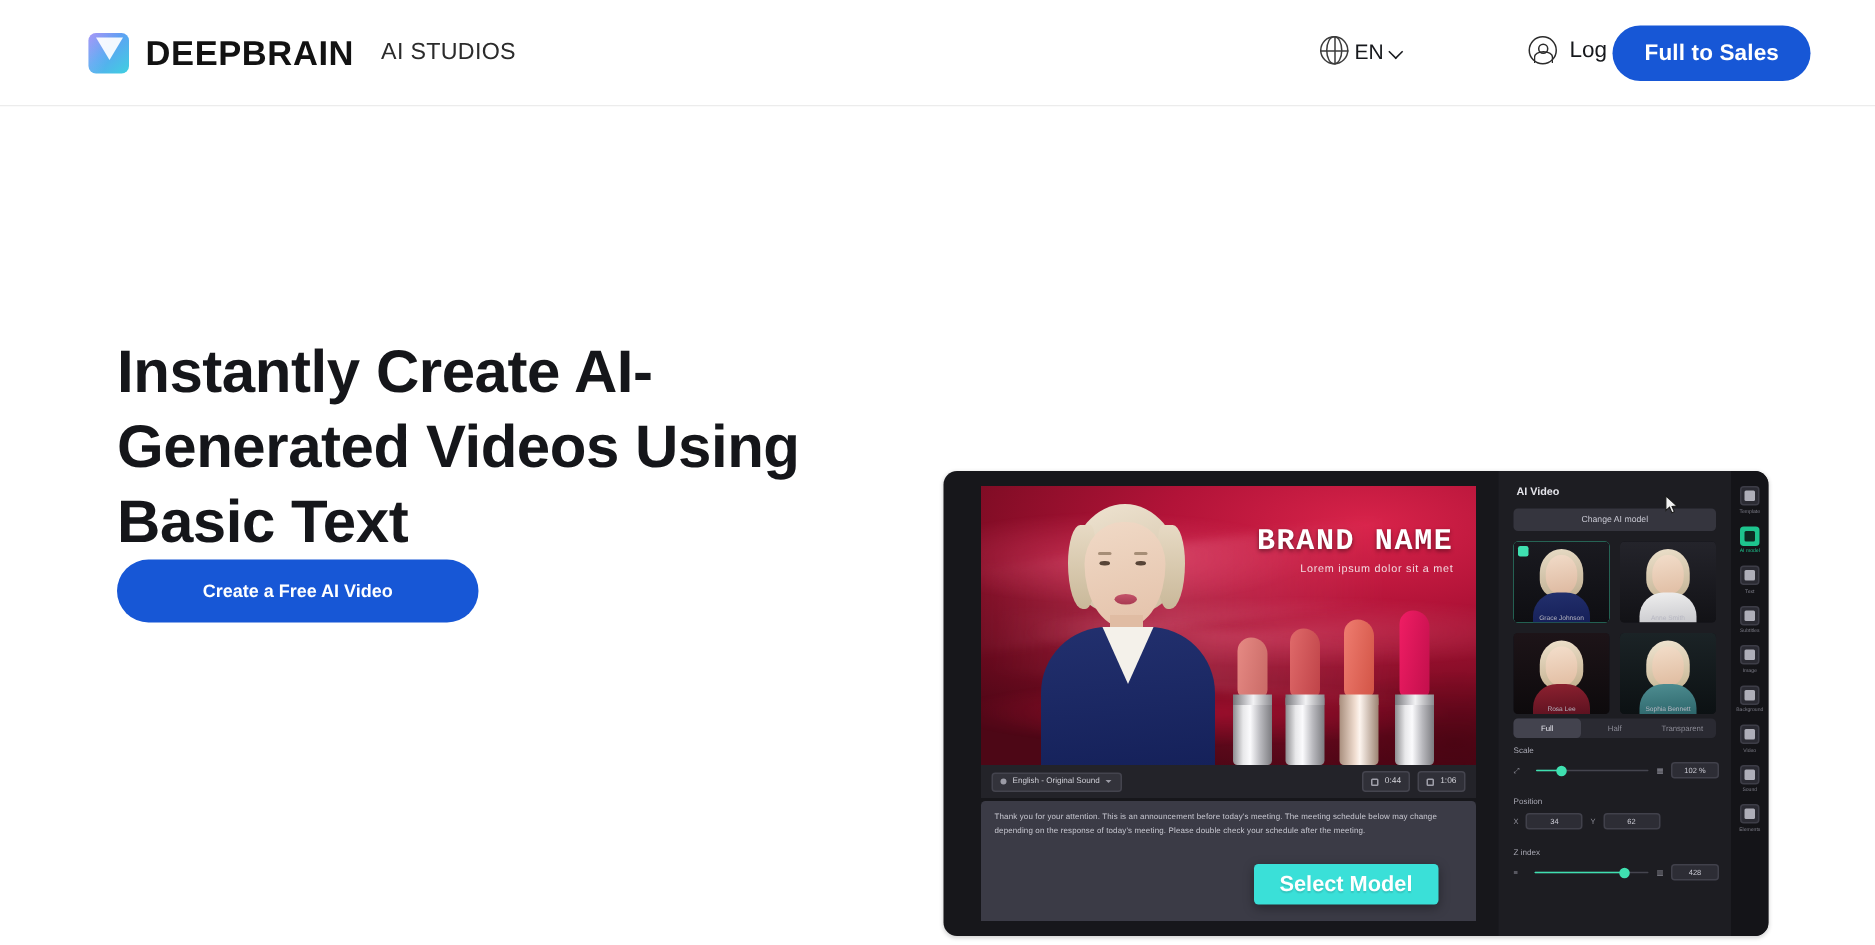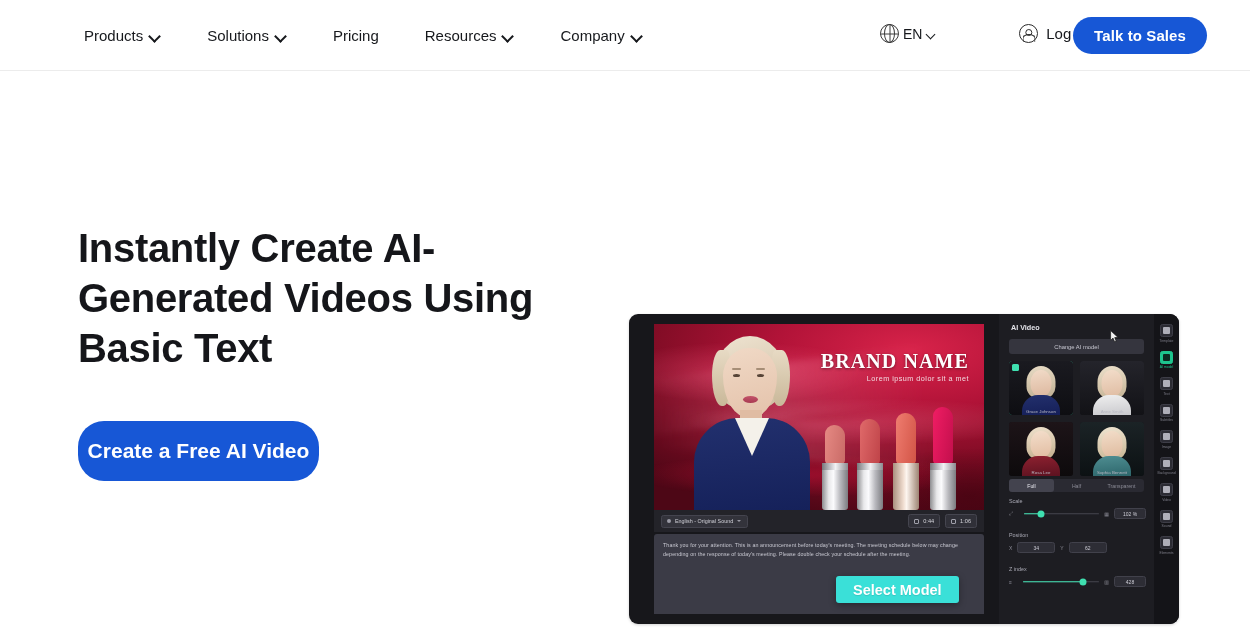--- a/index.html
+++ b/index.html
@@ -149,24 +149,23 @@
   .h1 {
     font-size: 40px; line-height: 50px; font-weight: 700;
     color: #15161a; letter-spacing: -0.3px;
   }
   .sub {
     margin-top: 33px;
     font-size: 16.5px; line-height: 28.5px;
     color: #3d4048; max-width: 500px;
   }
   .btn-cta {
-    margin-top: 48px;
-    width: 241px; height: 60px;
+    width: 241px; height: 42px;
     background: #1757d6; color: #fff;
-    font-size: 21px; font-weight: 700;
+    font-size: 12px; font-weight: 700;
     border: none; border-radius: 26px;
     display: flex; align-items: center; justify-content: center;
     cursor: pointer;
     font-family: "Liberation Sans", sans-serif;
   }
   .nocard {
     margin-top: 20px; display: flex; align-items: center; gap: 10px;
     font-size: 14.5px; color: #4a4d55;
   }
   .card-ic {
@@ -220,21 +219,21 @@
     transform: rotate(-7deg); filter: blur(3px);
   }
   .silk3 {
     position:absolute; left:-4%; top:52%; width:112%; height:22%;
     background: linear-gradient(92deg, rgba(255,255,255,0) 6%, rgba(255,130,160,.20) 45%, rgba(255,255,255,0) 82%);
     transform: rotate(5deg); filter: blur(3px);
   }
 
   .brandname {
     position:absolute; right: 15px; top: 26px;
-    font-family: Liberation Serif, serif;
+    font-family: Liberation Mono, monospace;
     font-size: 20px; font-weight: 700; letter-spacing: 1.1px;
     color: #fff; text-shadow: 0 1px 3px rgba(0,0,0,.45);
     white-space: nowrap;
     padding-left: 48px;
   }
   .brandsub {
     position:absolute; right: 15px; top: 50px;
     font-size: 7.2px; letter-spacing: .5px; color: #f3dbe1;
     white-space: nowrap;
     padding-left: 36px;
@@ -457,58 +456,42 @@
     position:absolute; left: 481px; top: 16px; z-index: 21;
     width: 9px; height: 13px;
   }
   .mock-cursor svg { display:block; }
 </style>
 </head>
 <body>
 
 <div class="header">
 
-
-  <nav class="nav">
-    <div class="nav-item">
-      <span>Products</span>
-      <span class="chev"></span>
-    </div>
-    <div class="nav-item">
-      <span>Solutions</span>
-      <span class="chev"></span>
-    </div>
-    <div class="nav-item">
-      <span>Pricing</span>
-    </div>
-    <div class="nav-item">
-      <span>Resources</span>
-      <span class="chev"></span>
-    </div>
-    <div class="nav-item">
-      <span>Company</span>
-      <span class="chev"></span>
-    </div>
-  </nav>
+  <div class="brand">
+    <div class="logo-mark"></div>
+    <span class="logo-word">DEEPBRAIN</span>
+    <span class="logo-sub">AI STUDIOS</span>
+  </div>
+
 
   <div class="right-zone">
     <div class="lang">
       <span class="globe">
           <span class="globe-ellipse"></span>
         </span>
       <span>EN</span>
       <span class="lang-chev"></span>
     </div>
 
     <div class="login">
       <span class="user-ic"></span>
       <span>Log In</span>
     </div>
 
-    <button class="btn-sales">Talk to Sales</button>
+    <button class="btn-sales">Full to Sales</button>
   </div>
 </div>
 
 <div class="hero">
 
   <div class="hero-left">
     <h1 class="h1">Instantly Create AI-Generated Videos Using Basic Text</h1>
     <button class="btn-cta">Create a Free AI Video</button>
   </div>
 

